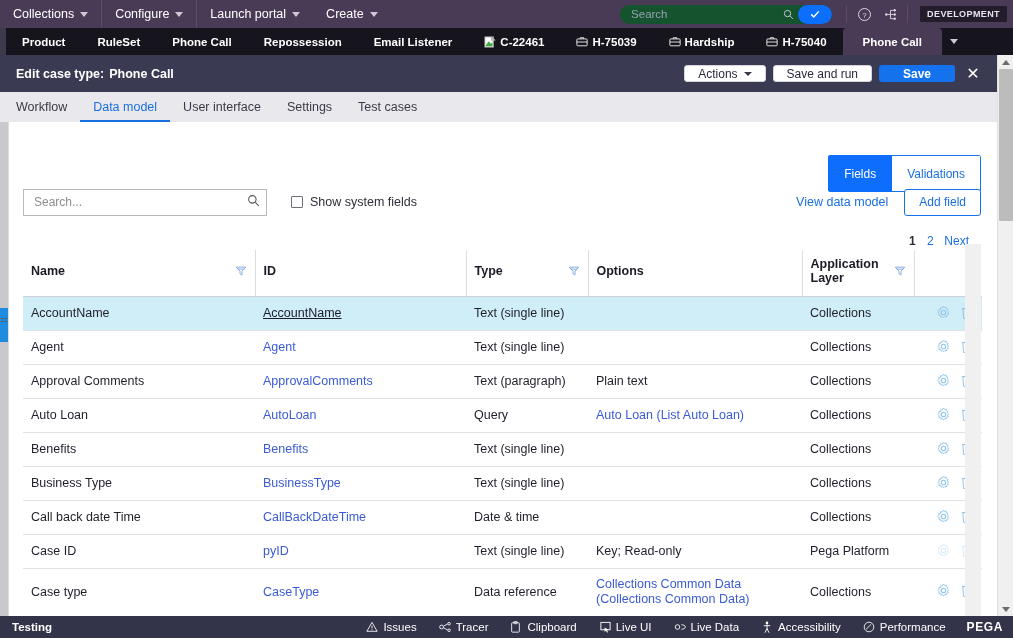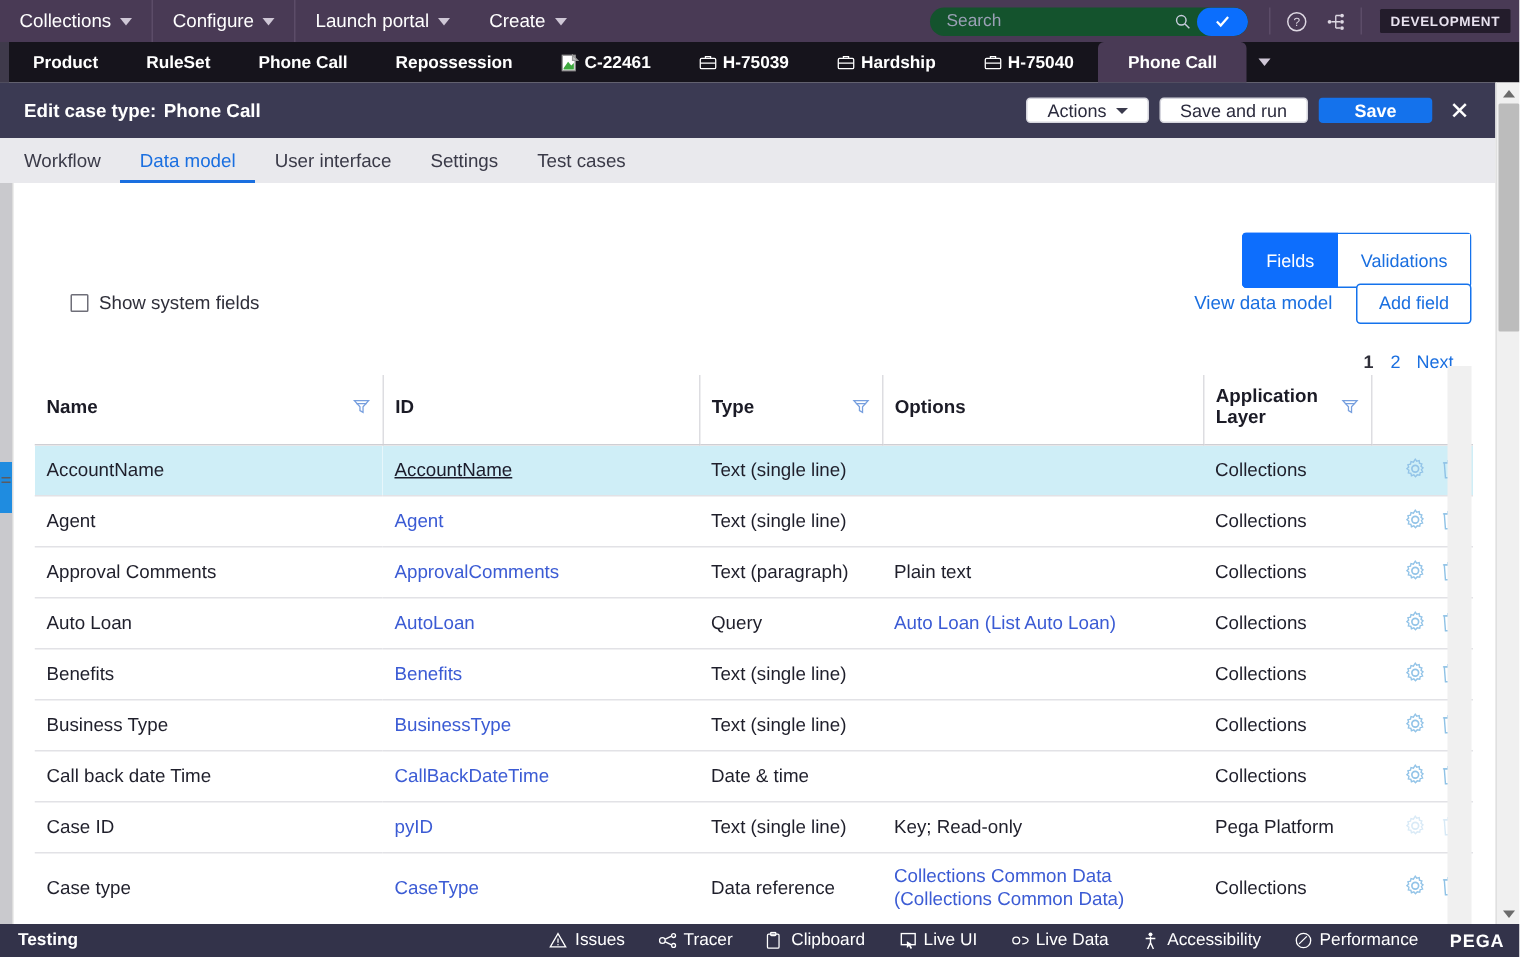--- a/index.html
+++ b/index.html
@@ -324,20 +324,23 @@
     <div class="dtab">
       <span>RuleSet</span>
     </div>
     <div class="dtab">
       <span>Phone Call</span>
     </div>
     <div class="dtab">
       <span>Repossession</span>
     </div>
     <div class="dtab">
+      <span>Email Listener</span>
+    </div>
+    <div class="dtab">
       <span class="ico-case">
         <svg width="12" height="12" viewBox="0 0 14 14">
           <rect x="1" y="1" width="10" height="12" fill="#ffffff" stroke="#999"></rect>
           <path d="M2 11 L5.5 6 L8 9 L10 7 L10 12 L2 12 Z" fill="#3fa93f"></path>
           <path d="M9 1 L13 5 L9 5 Z" fill="#cccccc" stroke="#999"></path>
         </svg>
       </span>
       <span>C-22461</span>
     </div>
     <div class="dtab">
@@ -409,20 +412,29 @@
   </div>
 
   <div class="content">
 
     <div class="toggle-group">
       <div class="tg-btn sel">Fields</div>
       <div class="tg-btn unsel">Validations</div>
     </div>
 
     <div class="optrow">
+      <div class="tbl-search">
+        <input type="text" placeholder="Search..." style="">
+        <span style="color:#55555e;">
+          <svg width="13" height="13" viewBox="0 0 16 16">
+              <circle cx="6.6" cy="6.6" r="4.6" fill="none" stroke="currentColor" stroke-width="1.3"></circle>
+              <line x1="10.2" y1="10.2" x2="14.6" y2="14.6" stroke="currentColor" stroke-width="1.3"></line>
+            </svg>
+        </span>
+      </div>
       <div class="chkwrap">
         <span class="chkbox"></span>
         <span>Show system fields</span>
       </div>
       <div class="optrow-spacer"></div>
       <div class="linkbtn">View data model</div>
       <div class="btn-outline">Add field</div>
     </div>
 
     <div class="pager">

